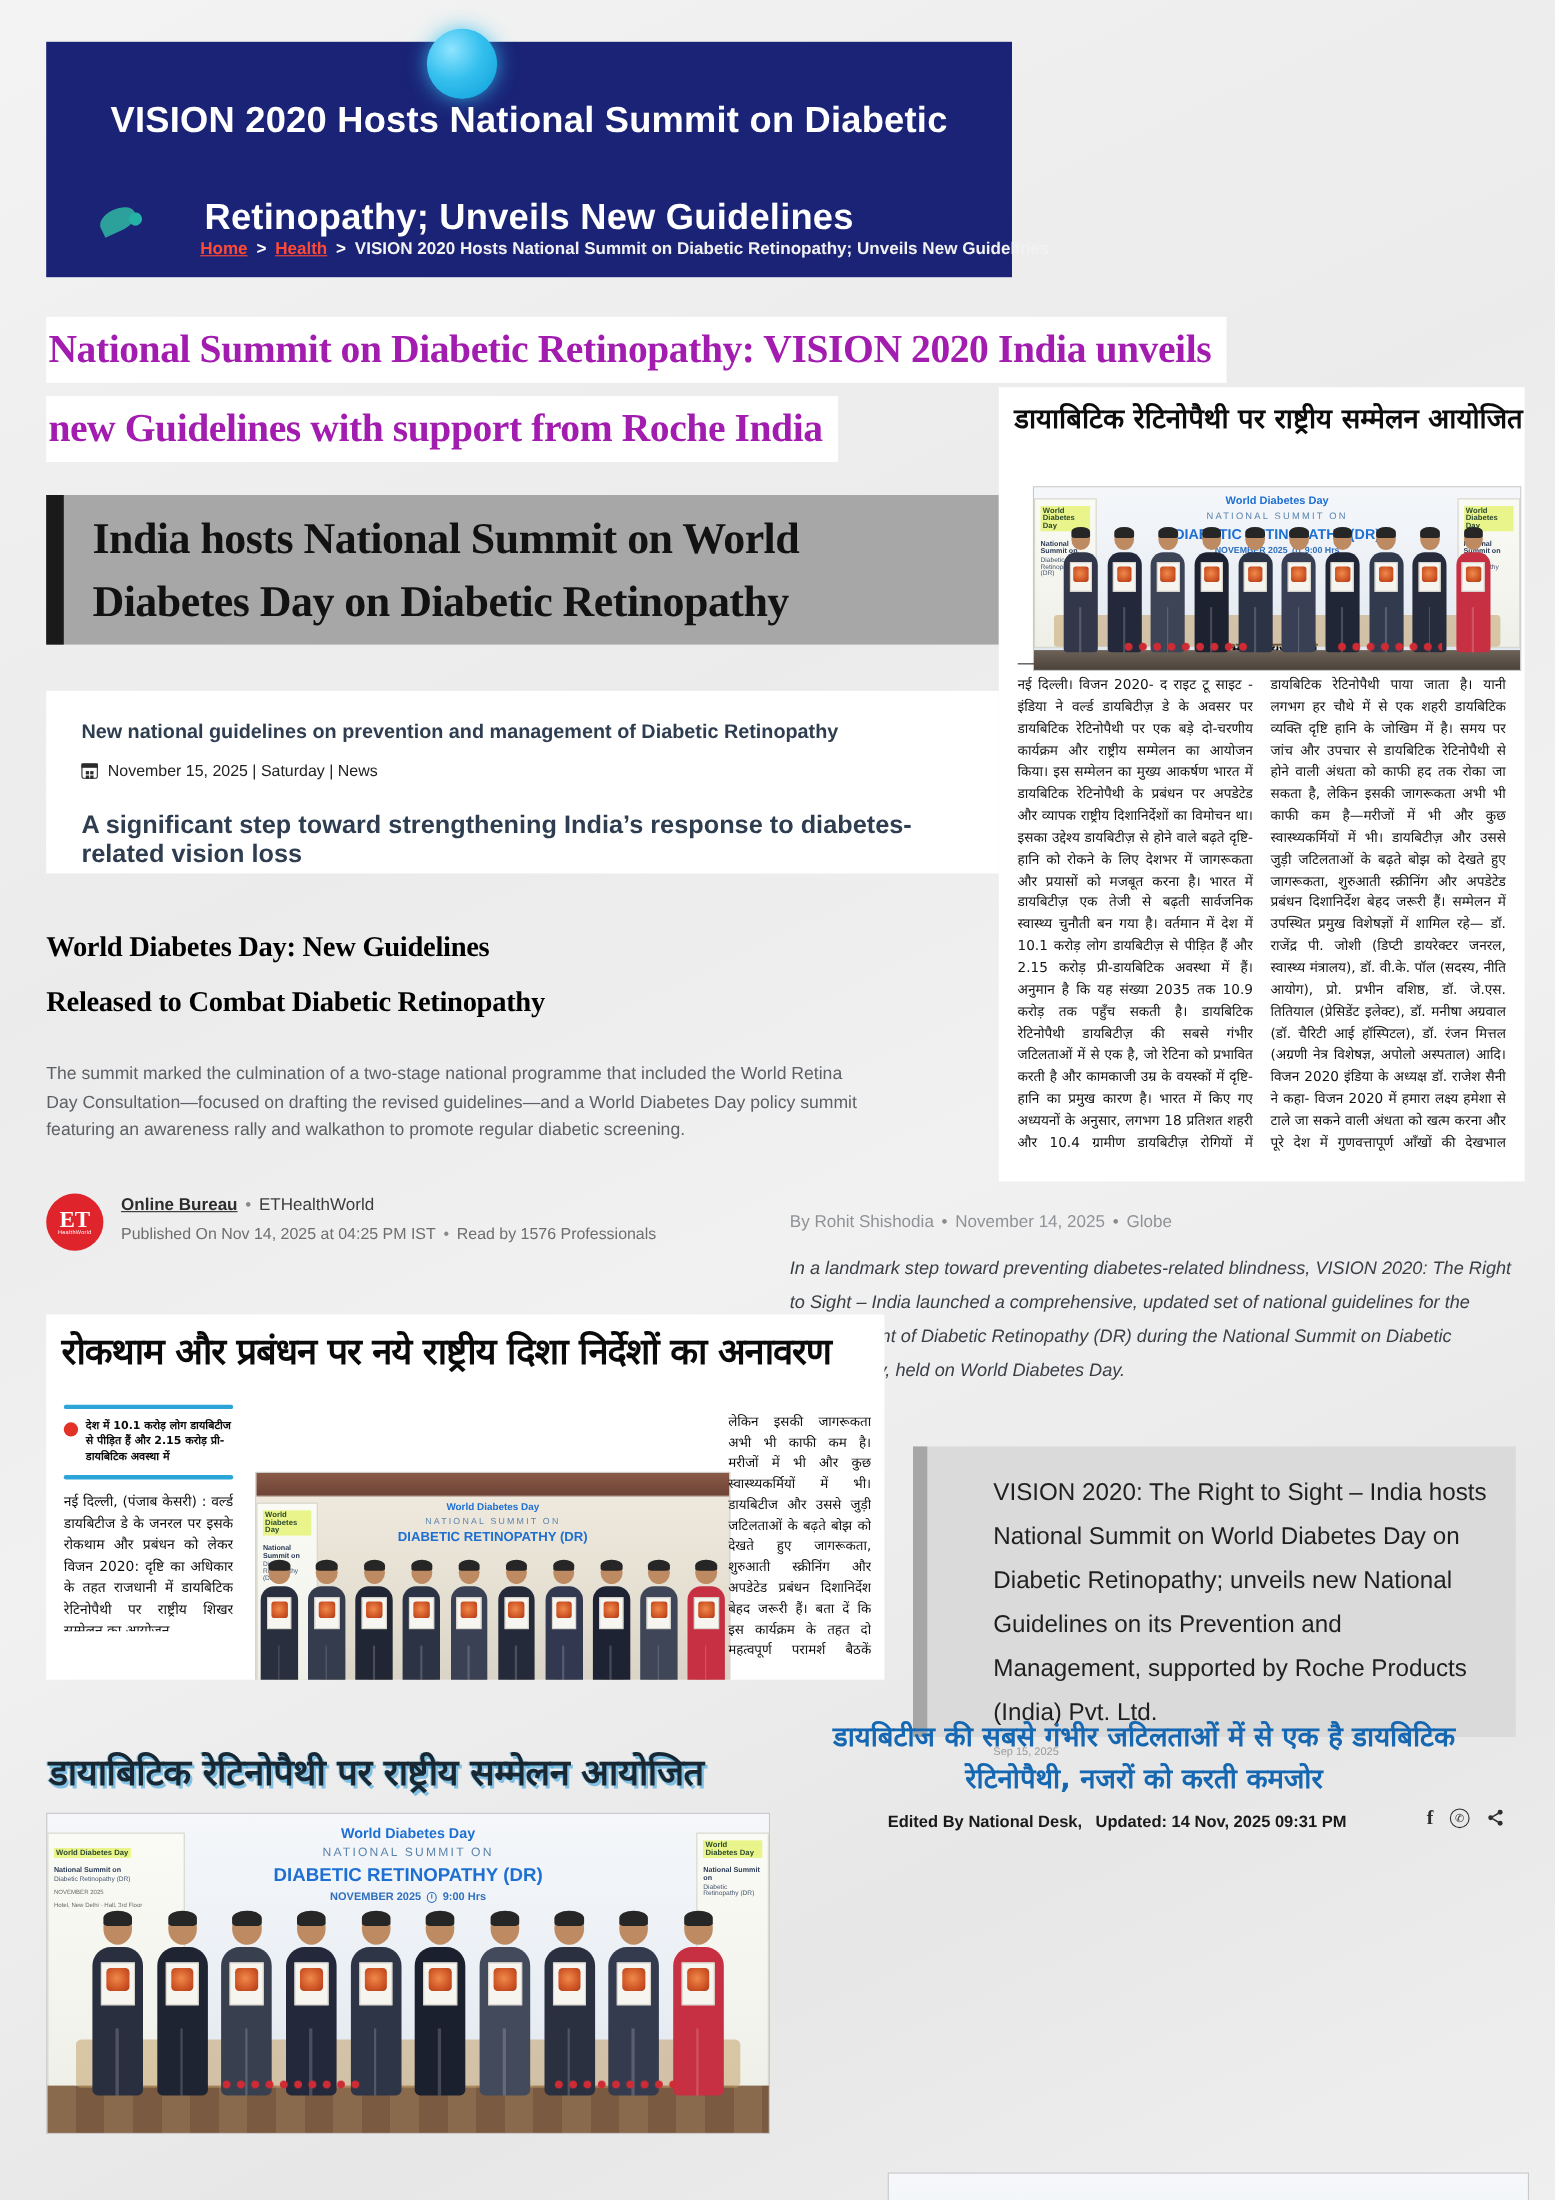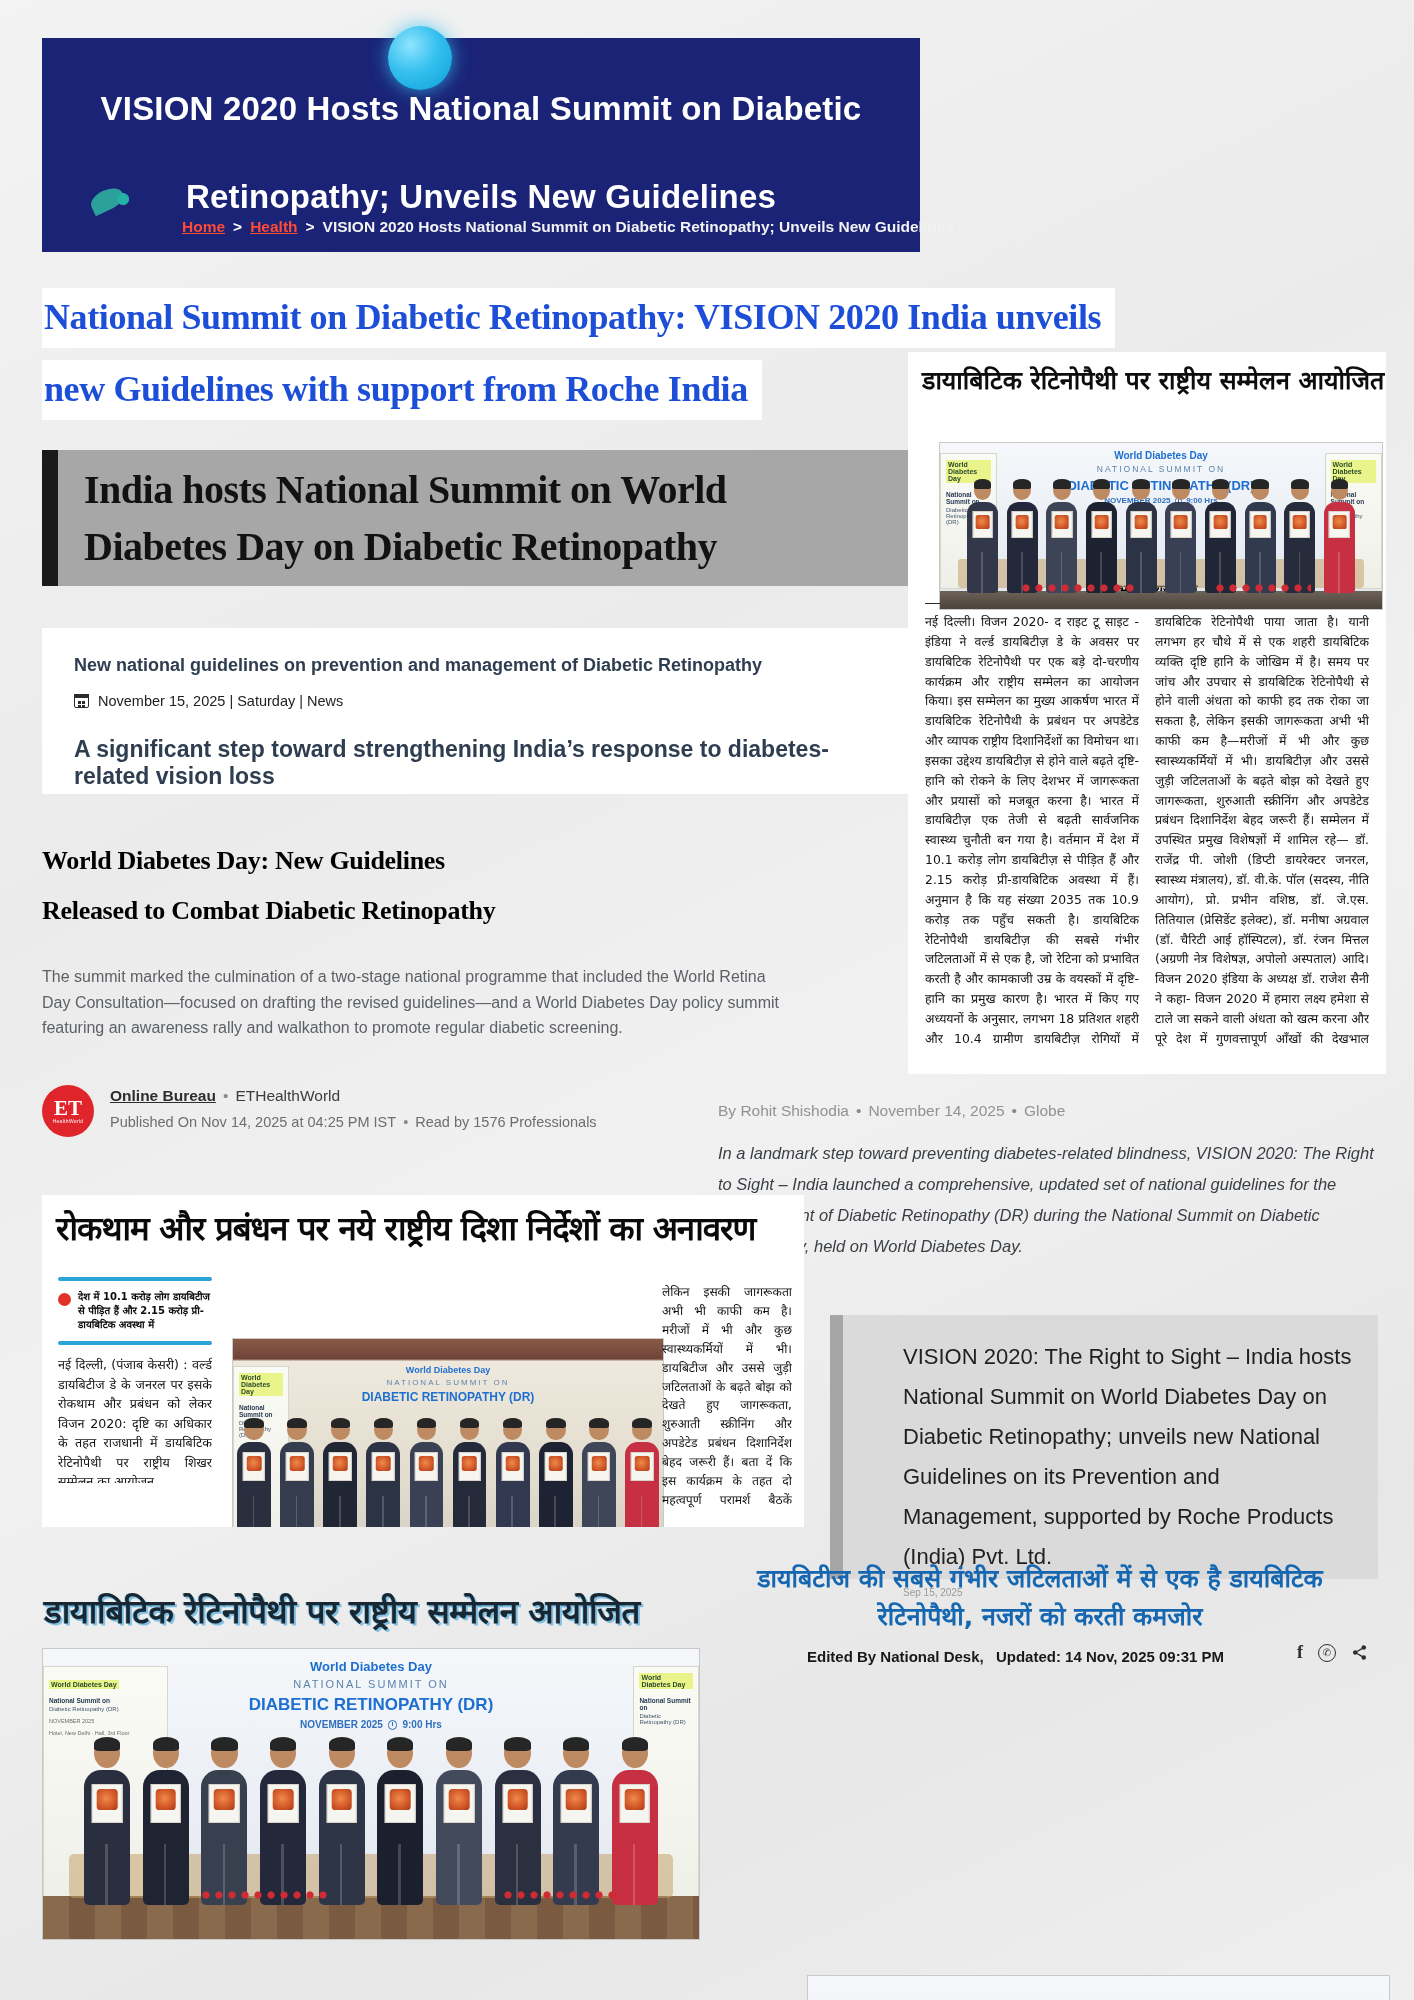--- a/index.html
+++ b/index.html
@@ -18,21 +18,21 @@
   .b-title { position:absolute; left:0; width:100%; text-align:center; color:#ffffff;
     font-size:33px; font-weight:800; letter-spacing:.2px; }
   .b-title.l1 { top:52px; }
   .b-title.l2 { top:140px; }
   .breadcrumb { position:absolute; left:140px; top:180px; font-size:15.5px; font-weight:600; color:#f2f2f2; white-space:nowrap; }
   .breadcrumb a { color:#ff4a35; text-decoration:underline; cursor:pointer; }
   .bc-sep { margin:0 8px; color:#ffffff; }
 
   
   .main-h { position:absolute; left:42px; top:288px; font-family:"Liberation Serif", serif;
-    font-weight:700; font-size:36px; color:#1d4ed8; }
+    font-weight:700; font-size:36px; color:#a21caf; }
   .main-h .line { display:table; background:#ffffff; padding:8px 14px 10px 2px; margin-bottom:12px; white-space:nowrap; letter-spacing:-.4px; }
 
   
   .clip1 { position:absolute; left:42px; top:450px; width:866px; height:136px; background:#a7a7a7;
     border-left:16px solid #1a1a1a; padding:11px 0 0 26px; }
   .clip1 .l { font-family:"Liberation Serif", serif; font-weight:700; font-size:40px; line-height:57px;
     color:#121212; letter-spacing:-.5px; white-space:nowrap; }
 
   
   .card { position:absolute; left:42px; top:628px; width:866px; height:166px; background:#ffffff; padding:27px 30px 0 32px; }

